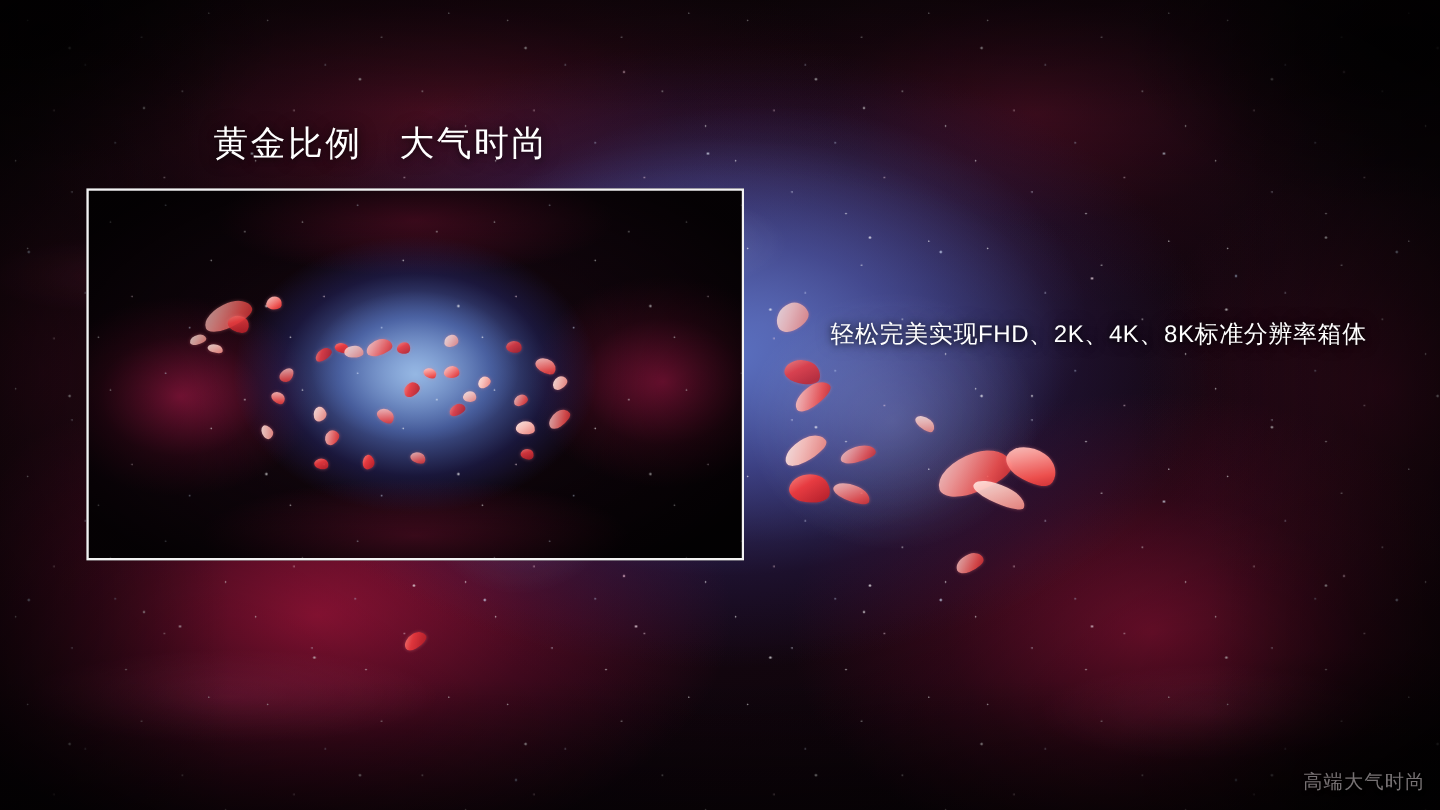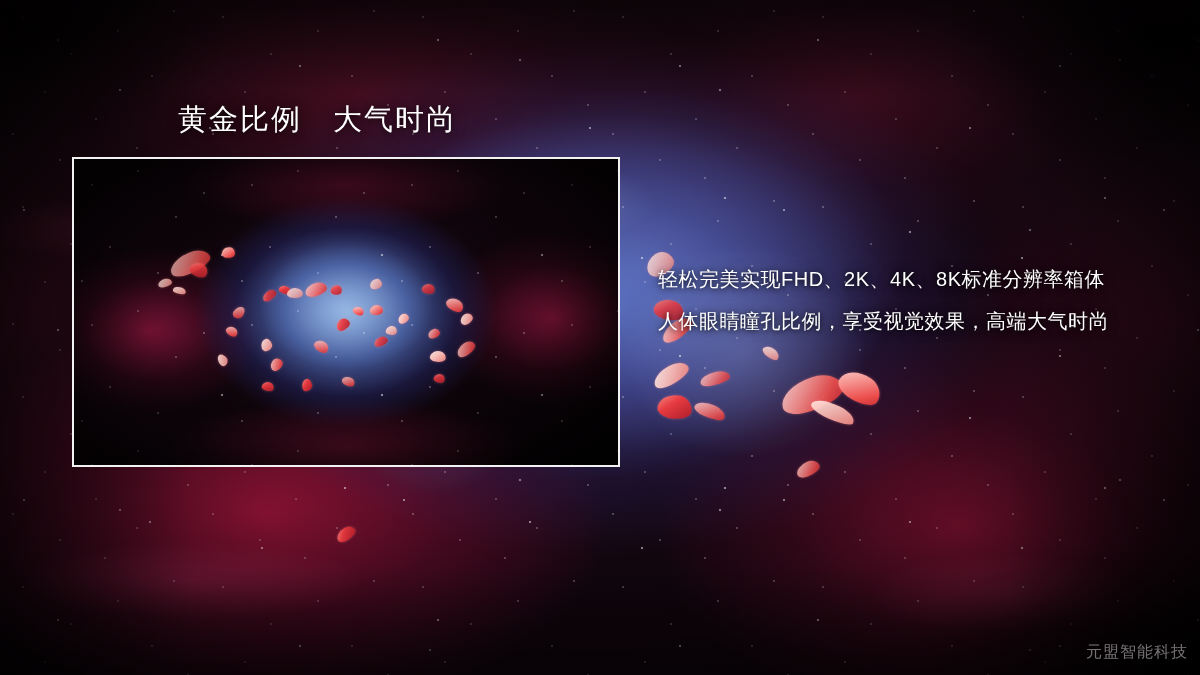--- a/index.html
+++ b/index.html
@@ -185,20 +185,21 @@
     top: 258px;
     width: 500px;
   }
   #body-text .text-line {
     font-size: 20px;
     line-height: 42px;
     color: #ffffff;
     letter-spacing: 0.5px;
     white-space: nowrap;
     text-shadow: 0 1px 5px rgba(0,0,0,0.80), 0 0 12px rgba(0,0,0,0.5);
+    margin-left: 34px;
   }
 
   
   #watermark {
     position: absolute;
     right: 12px;
     bottom: 12px;
     font-size: 16px;
     letter-spacing: 1px;
     color: rgba(215,205,210,0.55);
@@ -272,17 +273,16 @@
         <div class="petal pale" style="left: 356px; top: 192px; width: 16px; height: 11px; transform: rotate(10deg); opacity: 0.96;"></div>
         <div class="petal" style="left: 382px; top: 184px; width: 20px; height: 12px; transform: rotate(-34deg); opacity: 0.82;"></div>
         <div class="petal deep" style="left: 360px; top: 215px; width: 11px; height: 9px; transform: rotate(26deg); opacity: 0.85;"></div>
         <div class="petal pale" style="left: 144px; top: 195px; width: 9px; height: 12px; transform: rotate(-40deg); opacity: 0.89;"></div>
       </div>
     <div id="frame-vignette"></div>
   </div>
 
   <div id="body-text">
     <div class="text-line">轻松完美实现FHD、2K、4K、8K标准分辨率箱体</div>
-    <div class="text-line">人体眼睛瞳孔比例，享受视觉效果，高端大气时尚</div>
   </div>
 
-  <div id="watermark">元盟智能科技</div>
+  <div id="watermark">高端大气时尚</div>
 </div>
 
 </body></html>

